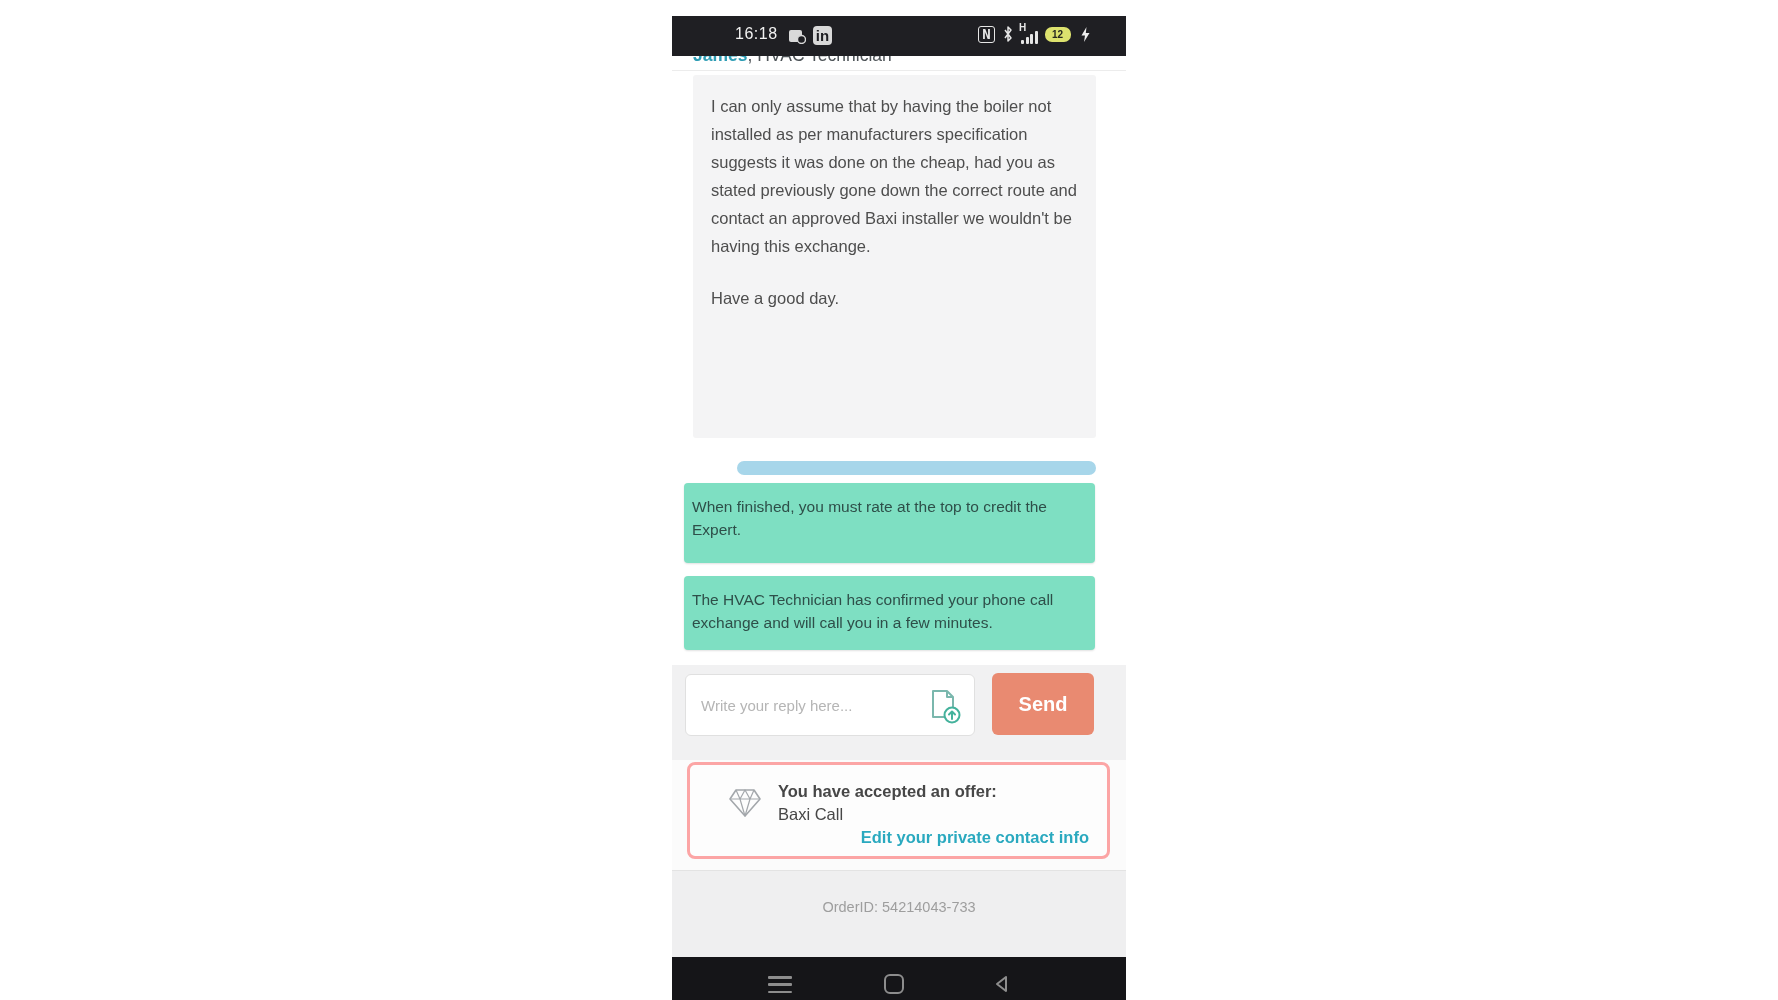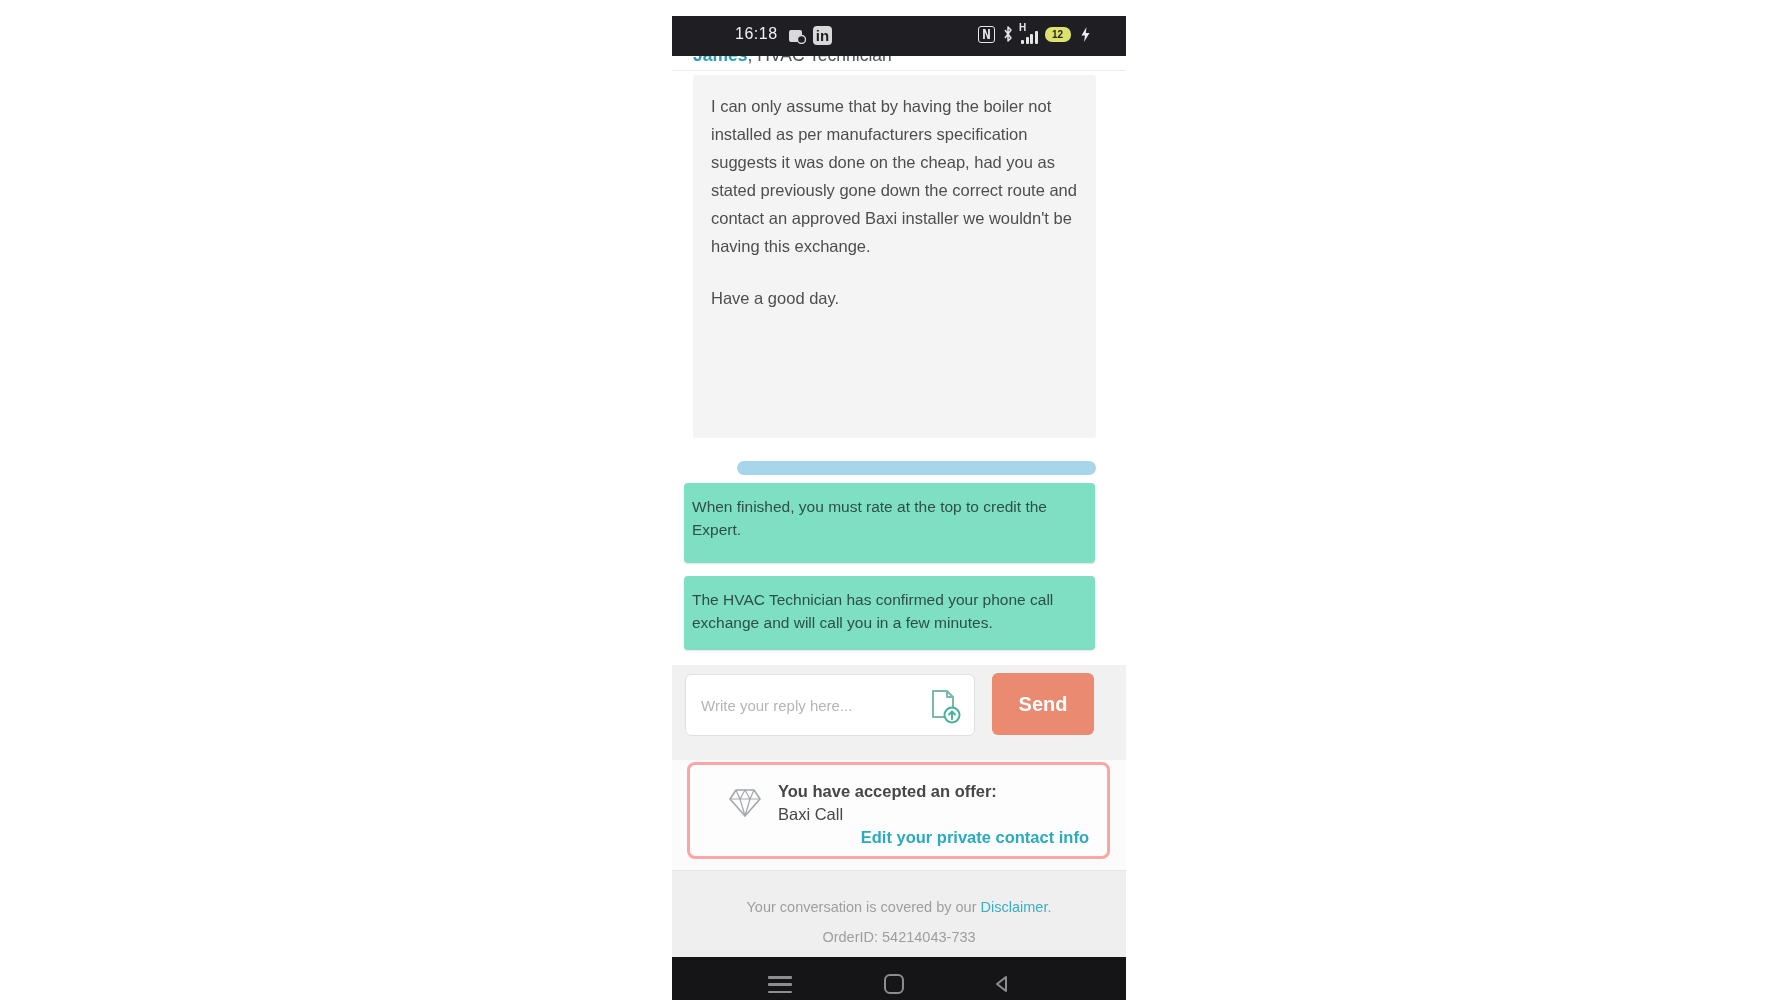--- a/index.html
+++ b/index.html
@@ -160,21 +160,20 @@
           <path d="M8 3 H26 L32 12 L17 29 L2 12 Z" fill="none" stroke="#a3a7ab" stroke-width="1.6" stroke-linejoin="round"></path>
           <path d="M2 12 H32 M8 3 L12 12 L17 29 L22 12 L26 3 M12 12 L17 3 L22 12" fill="none" stroke="#a3a7ab" stroke-width="1.2" stroke-linejoin="round"></path>
         </svg>
         <div class="offer-title">You have accepted an offer:</div>
         <div class="offer-type">Baxi Call</div>
         <div class="offer-link">Edit your private contact info</div>
       </div>
     </div>
 
     <div class="legal-footer">
-      <div class="legal-line"><span>Your conversation is covered by our </span><span class="dlink">Disclaimer</span><span>.</span></div>
       <div class="legal-line">OrderID: 54214043-733</div>
     </div>
 
     <div class="navbar">
       <span class="nav-menu">
           <i></i>
           <i></i>
           <i></i>
         </span>
       <span class="nav-home"></span>

